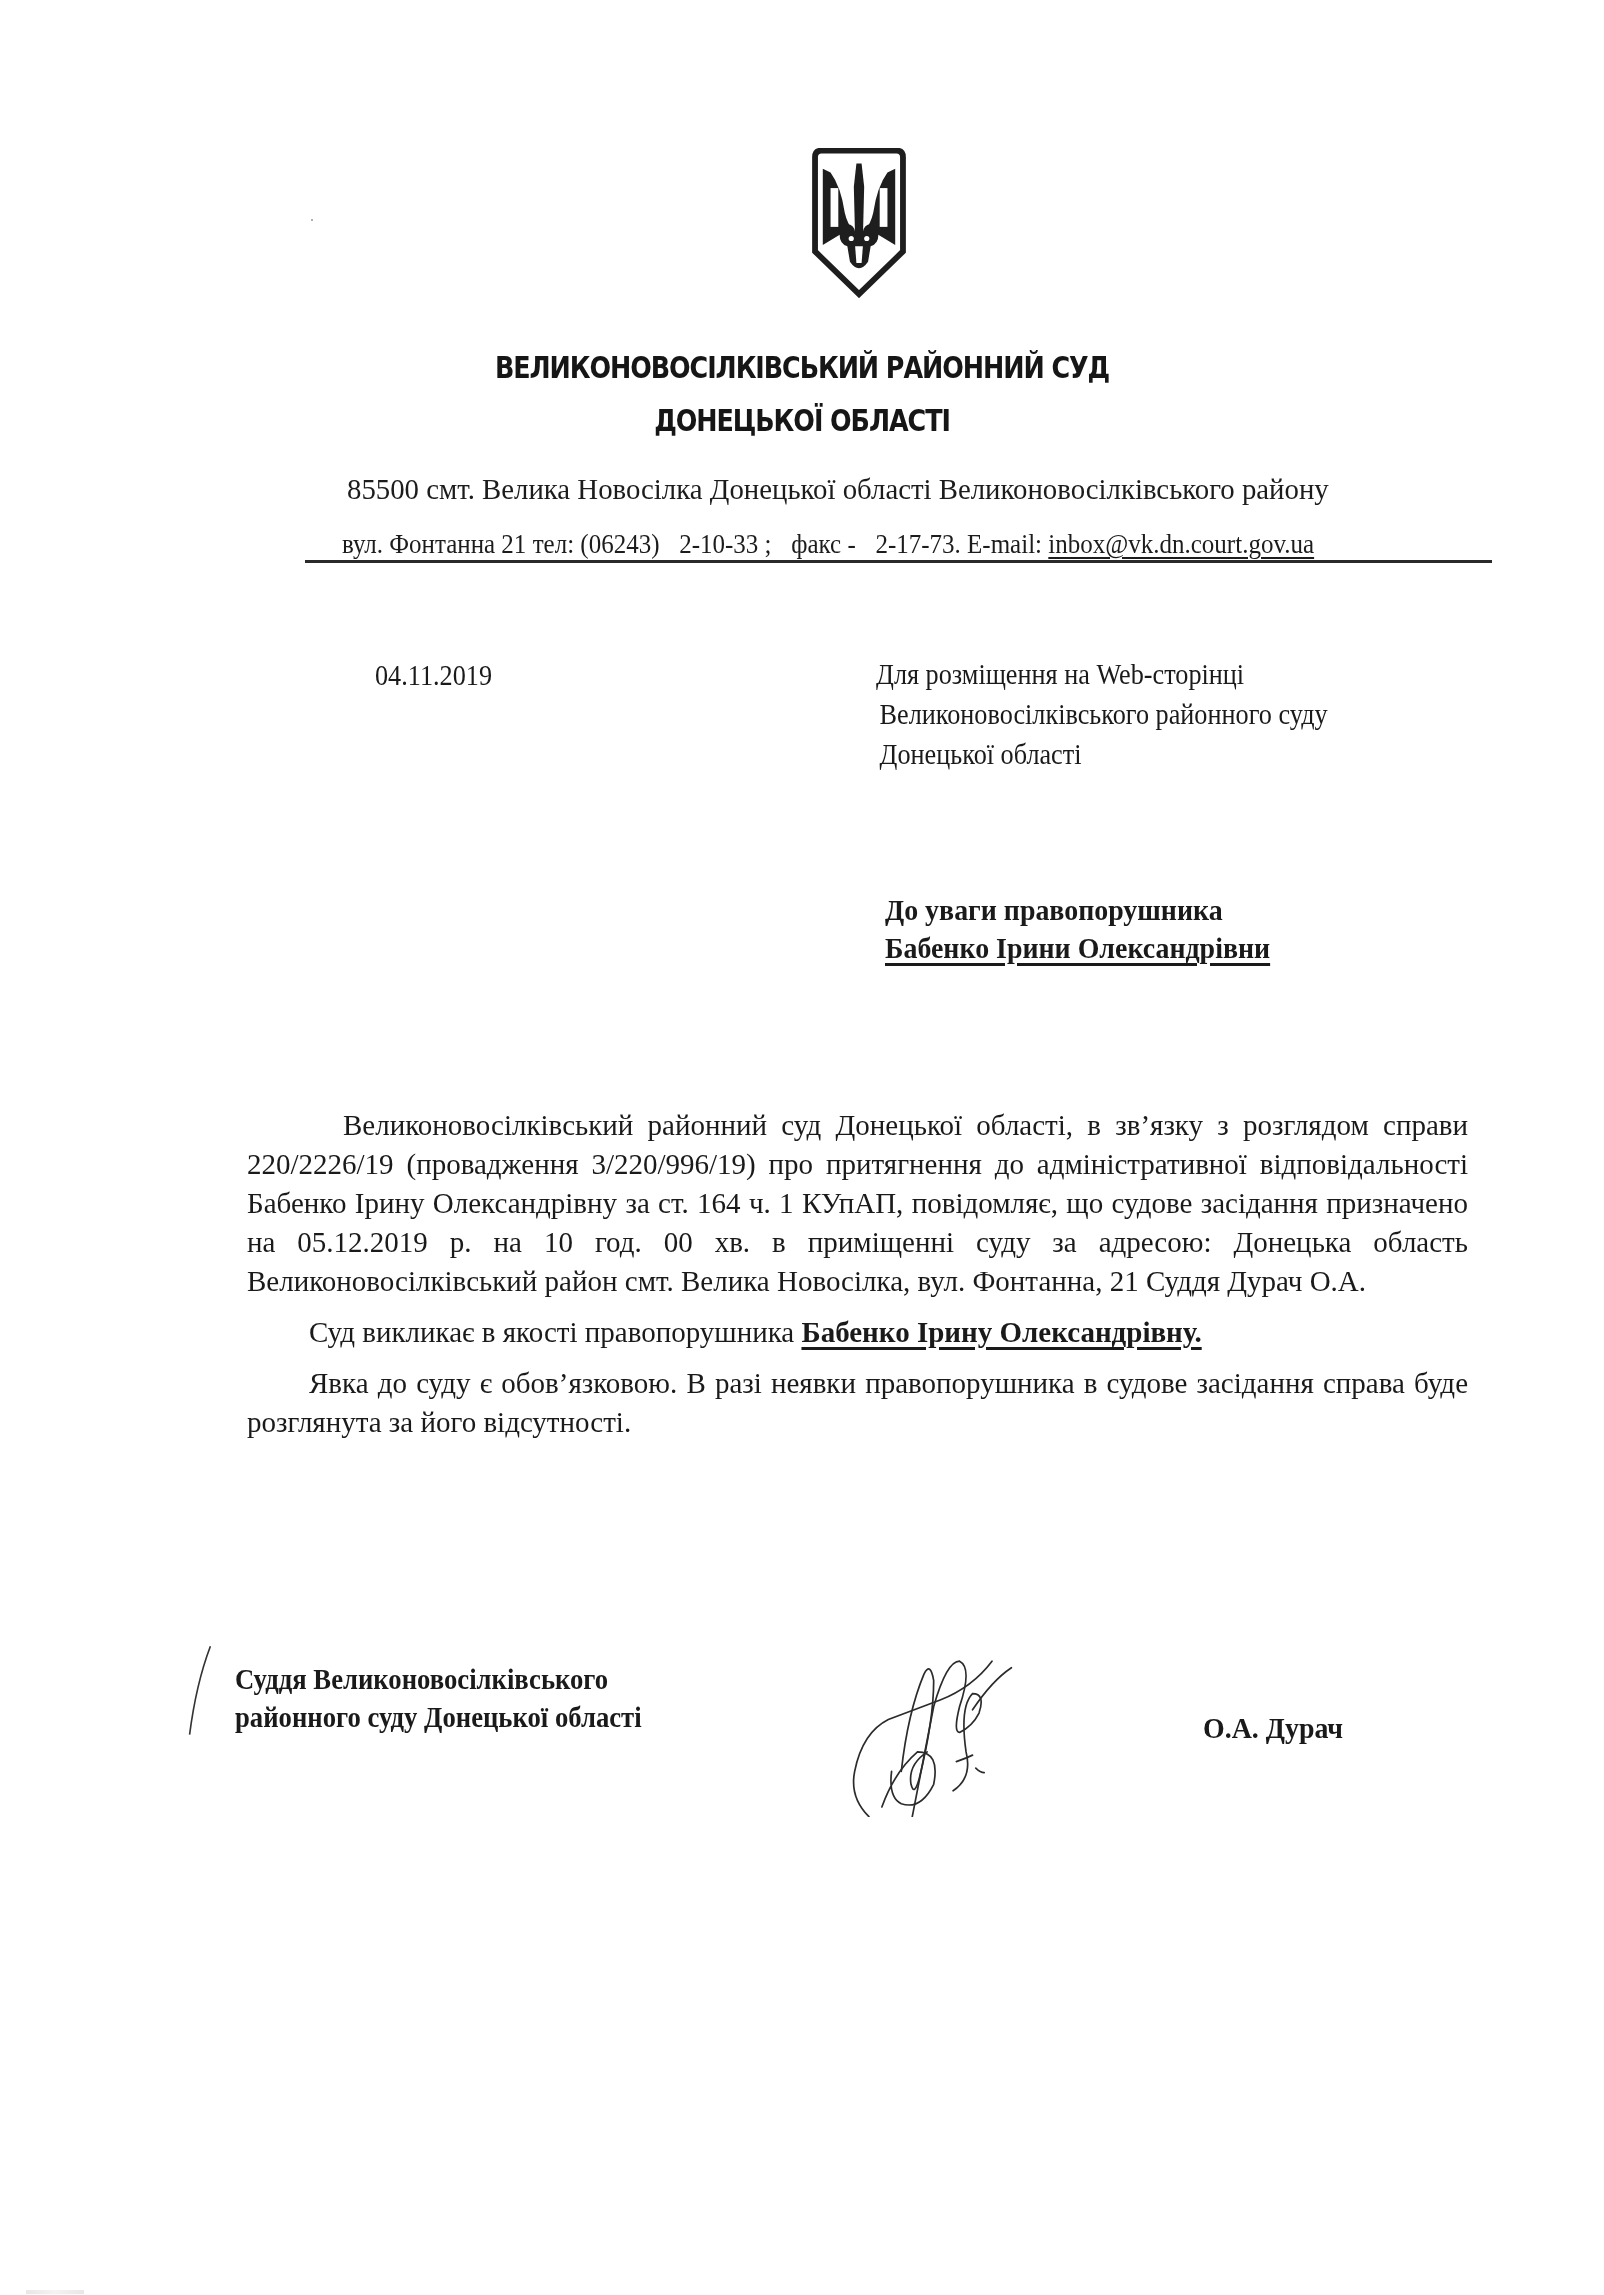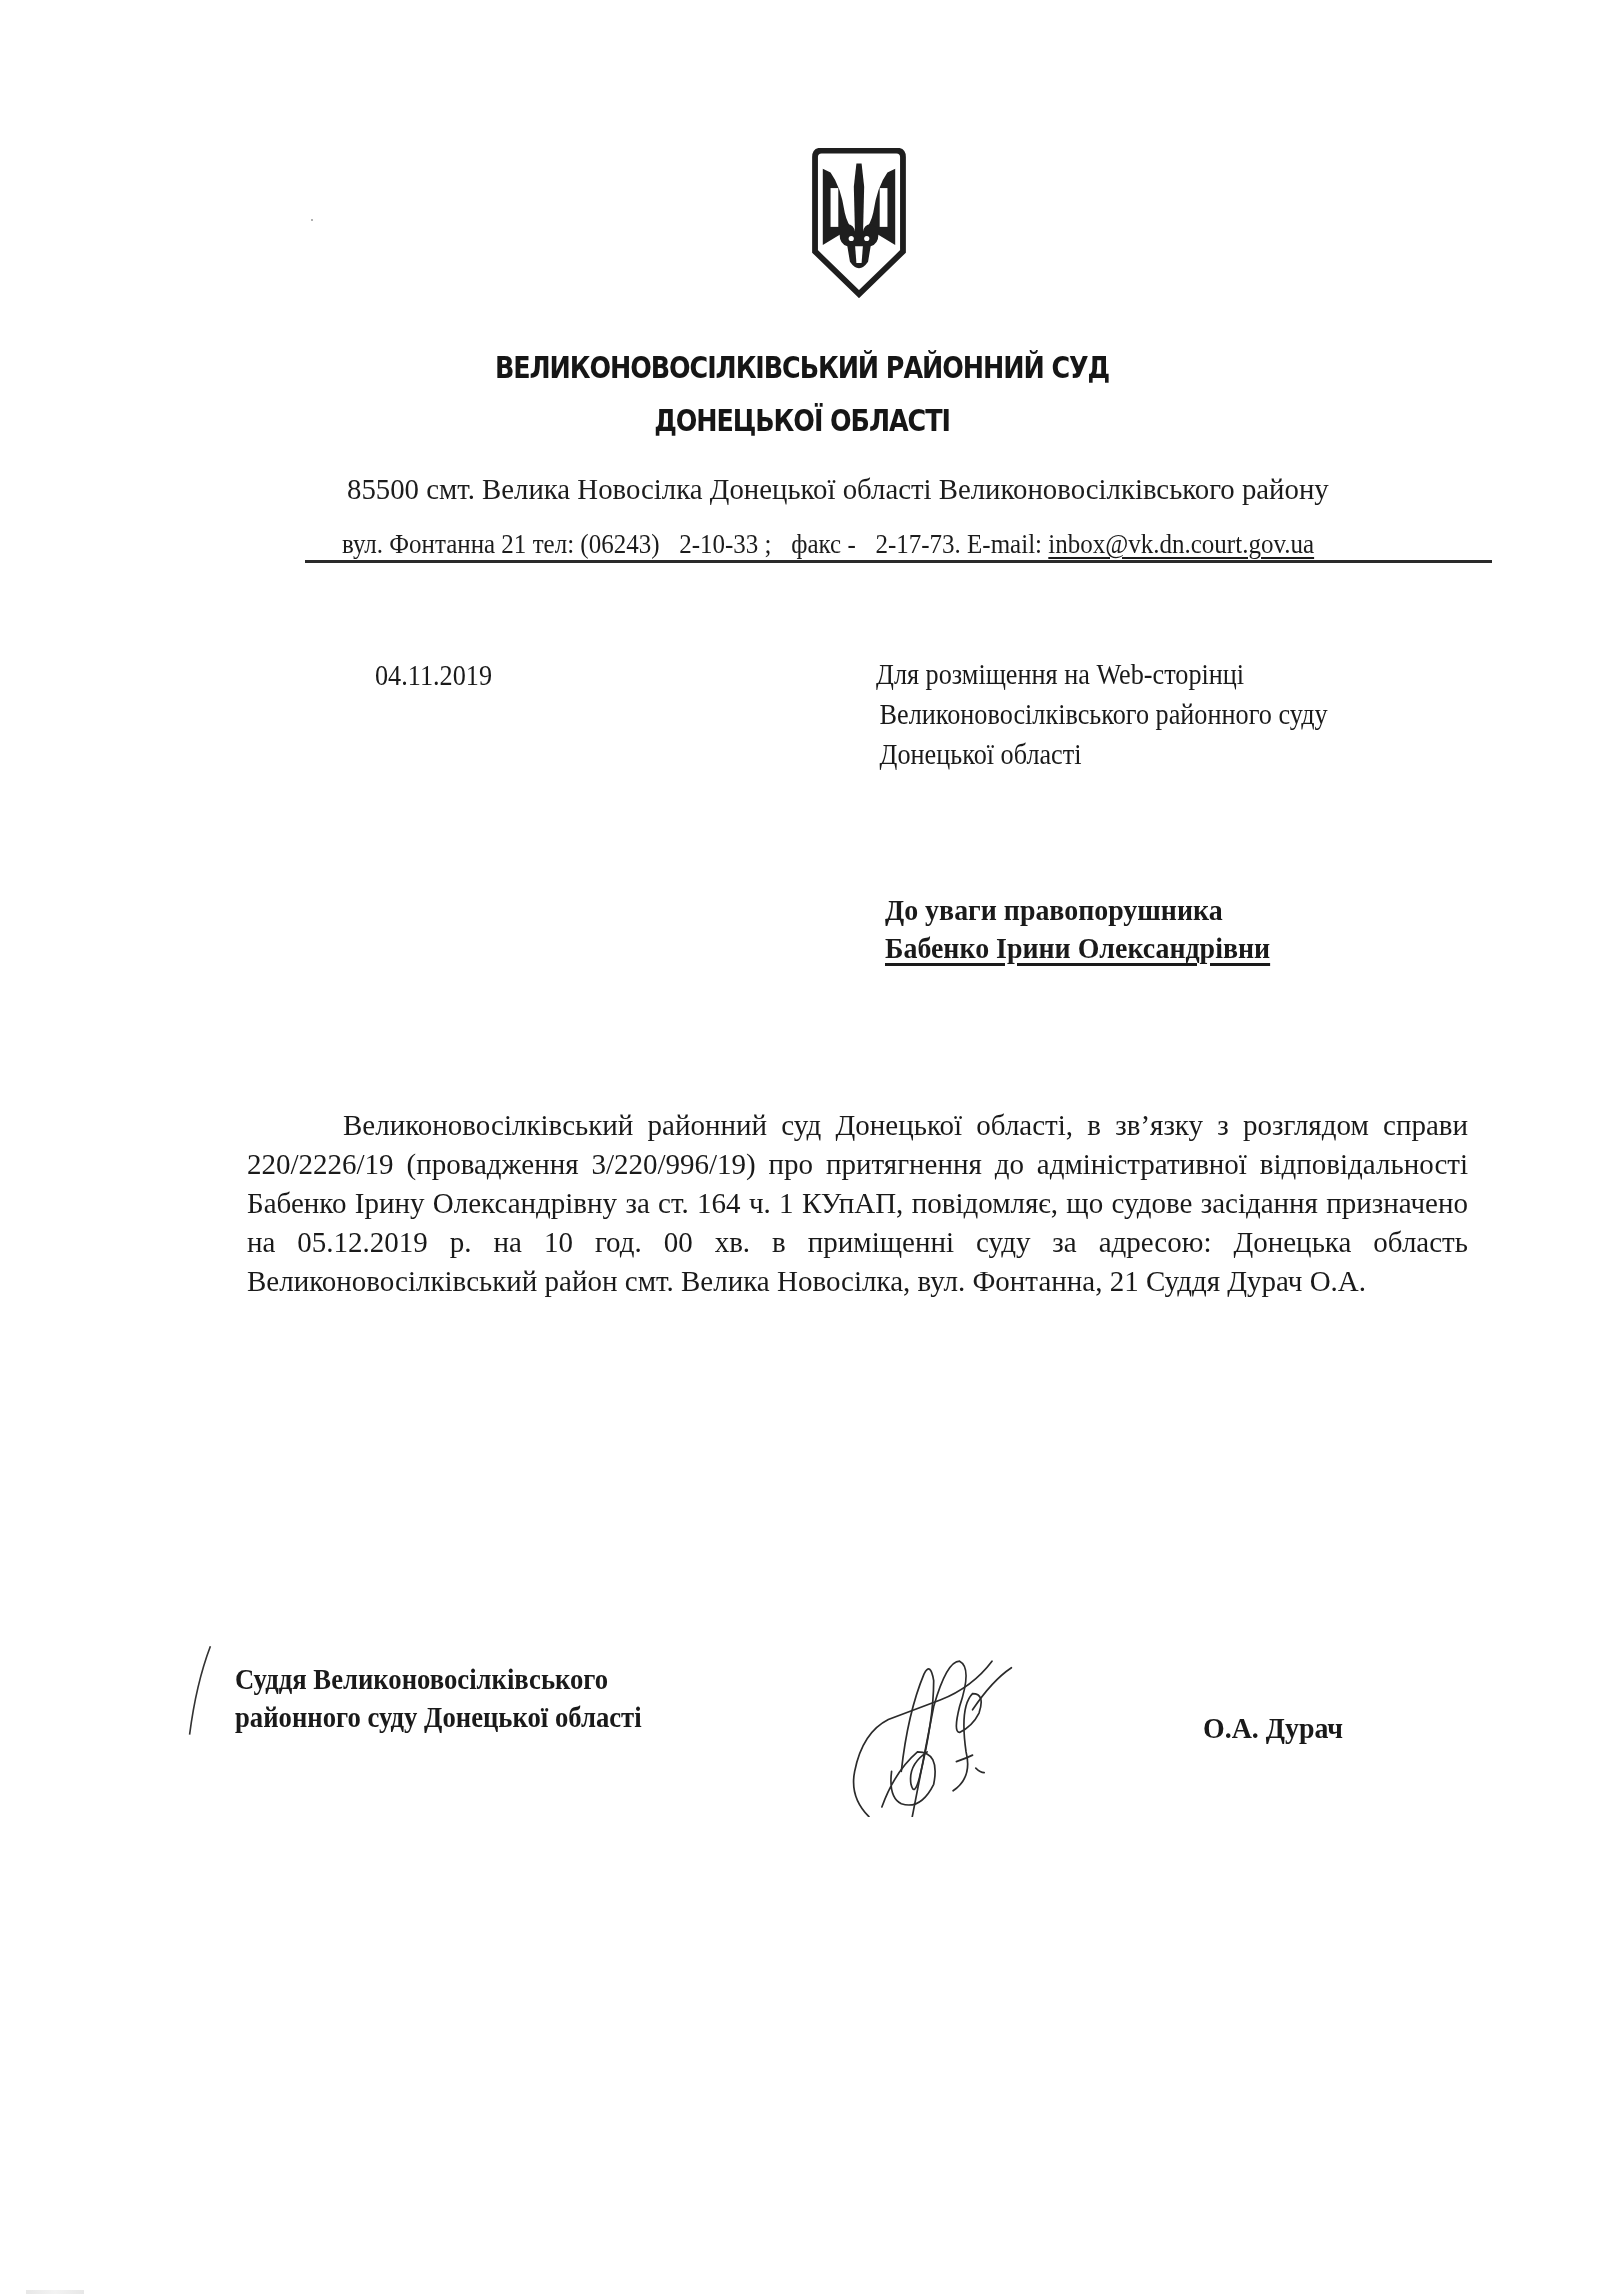--- a/index.html
+++ b/index.html
@@ -114,20 +114,22 @@
   <div>Донецької області</div>
 </div>
 
 <div id="attention" class="abs">
   <div>До уваги правопорушника</div>
   <div><span class="name">Бабенко Ірини Олександрівни</span></div>
 </div>
 
 <div id="body-text" class="abs">
   <p class="indent">Великоновосілківський районний суд Донецької області, в зв’язку з розглядом справи 220/2226/19 (провадження 3/220/996/19) про притягнення до адміністративної відповідальності Бабенко Ірину Олександрівну за ст. 164 ч. 1 КУпАП, повідомляє, що судове засідання призначено на 05.12.2019 р. на 10 год. 00 хв. в приміщенні суду за адресою: Донецька область Великоновосілківський район смт. Велика Новосілка, вул. Фонтанна, 21 Суддя Дурач О.А.</p>
+  <p class="indent-small"><span>Суд викликає в якості правопорушника </span><span class="bold-u">Бабенко Ірину Олександрівну.</span></p>
+  <p class="indent-small" style="text-align:justify; text-align-last:left;">Явка до суду є обов’язковою. В разі неявки правопорушника в судове засідання справа буде розглянута за його відсутності.</p>
 </div>
 
 <svg id="sign-mark" class="abs" viewBox="0 0 40 140">
   <path d="M36 2 Q14 60 4 138" fill="none" stroke="#333" stroke-width="2.5"></path>
 </svg>
 <div id="sign-title" class="abs">
   <div>Суддя Великоновосілківського</div>
   <div>районного суду Донецької області</div>
 </div>
 

